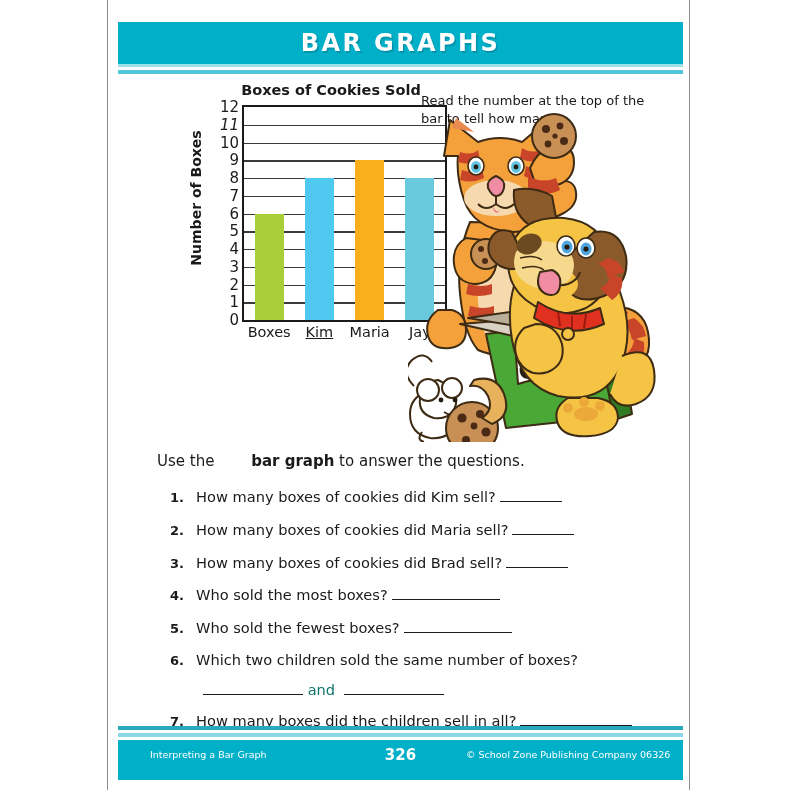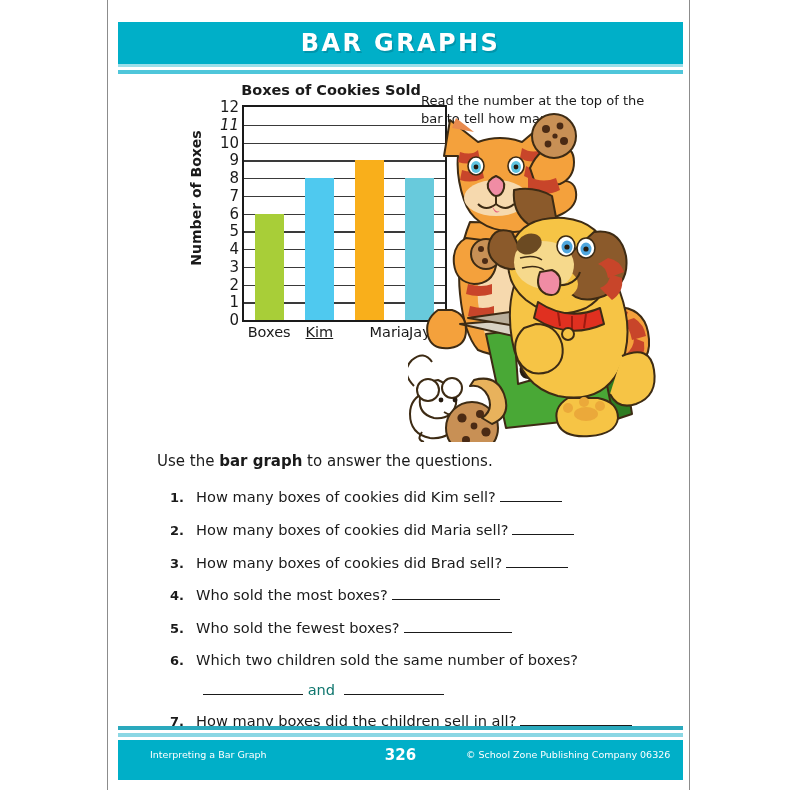--- a/index.html
+++ b/index.html
@@ -155,21 +155,21 @@
 
   
   .lead-line {
     position: absolute;
     left: 49px;
     top: 452px;
     font-size: 15px;
     color: #1a1a1a;
     font-family: "DejaVu Sans", sans-serif;
   }
-  .lead-line b { font-weight: bold; }
+  .lead-line b { font-weight: bold; margin-left: 32px; }
 
   .q-row {
     position: absolute;
     left: 62px;
     width: 500px;
     font-size: 14.6px;
     color: #1a1a1a;
     font-family: "DejaVu Sans", sans-serif;
     white-space: nowrap;
   }
@@ -276,21 +276,21 @@
         <div class="gridline" style="top: 35.5px;"></div>
         <div class="ytick" style="top: 35.5px;">10</div>
         <div class="gridline" style="top: 17.75px;"></div>
         <div class="ytick" style="top: 17.75px; font-style: italic;">11</div>
         <div class="ytick" style="top: 0px;">12</div>
         <div class="bar" style="left: 10.625px; height: 106.5px; background: rgb(168, 206, 56);"></div>
         <div class="xlabel" style="left: 25.125px;">Boxes</div>
         <div class="bar" style="left: 60.875px; height: 142px; background: rgb(79, 201, 239);"></div>
         <div class="xlabel" style="left: 75.375px; text-decoration: underline;">Kim</div>
         <div class="bar" style="left: 111.125px; height: 159.75px; background: rgb(249, 175, 27);"></div>
-        <div class="xlabel" style="left: 125.625px; margin-left: 20px;">Maria</div>
+        <div class="xlabel" style="left: 125.625px;">Maria</div>
         <div class="bar" style="left: 161.375px; height: 142px; background: rgb(104, 202, 220);"></div>
         <div class="xlabel" style="left: 175.875px;">Jay</div>
       </div>
   </div>
 
   <div class="art-instruction">Read the number at the top of the bar to tell how many.</div>
 
   <div class="illustration">
     <svg viewBox="0 0 270 330" width="270" height="330" xmlns="http://www.w3.org/2000/svg">
       <g stroke="#3d2b14" stroke-width="2" stroke-linejoin="round">

